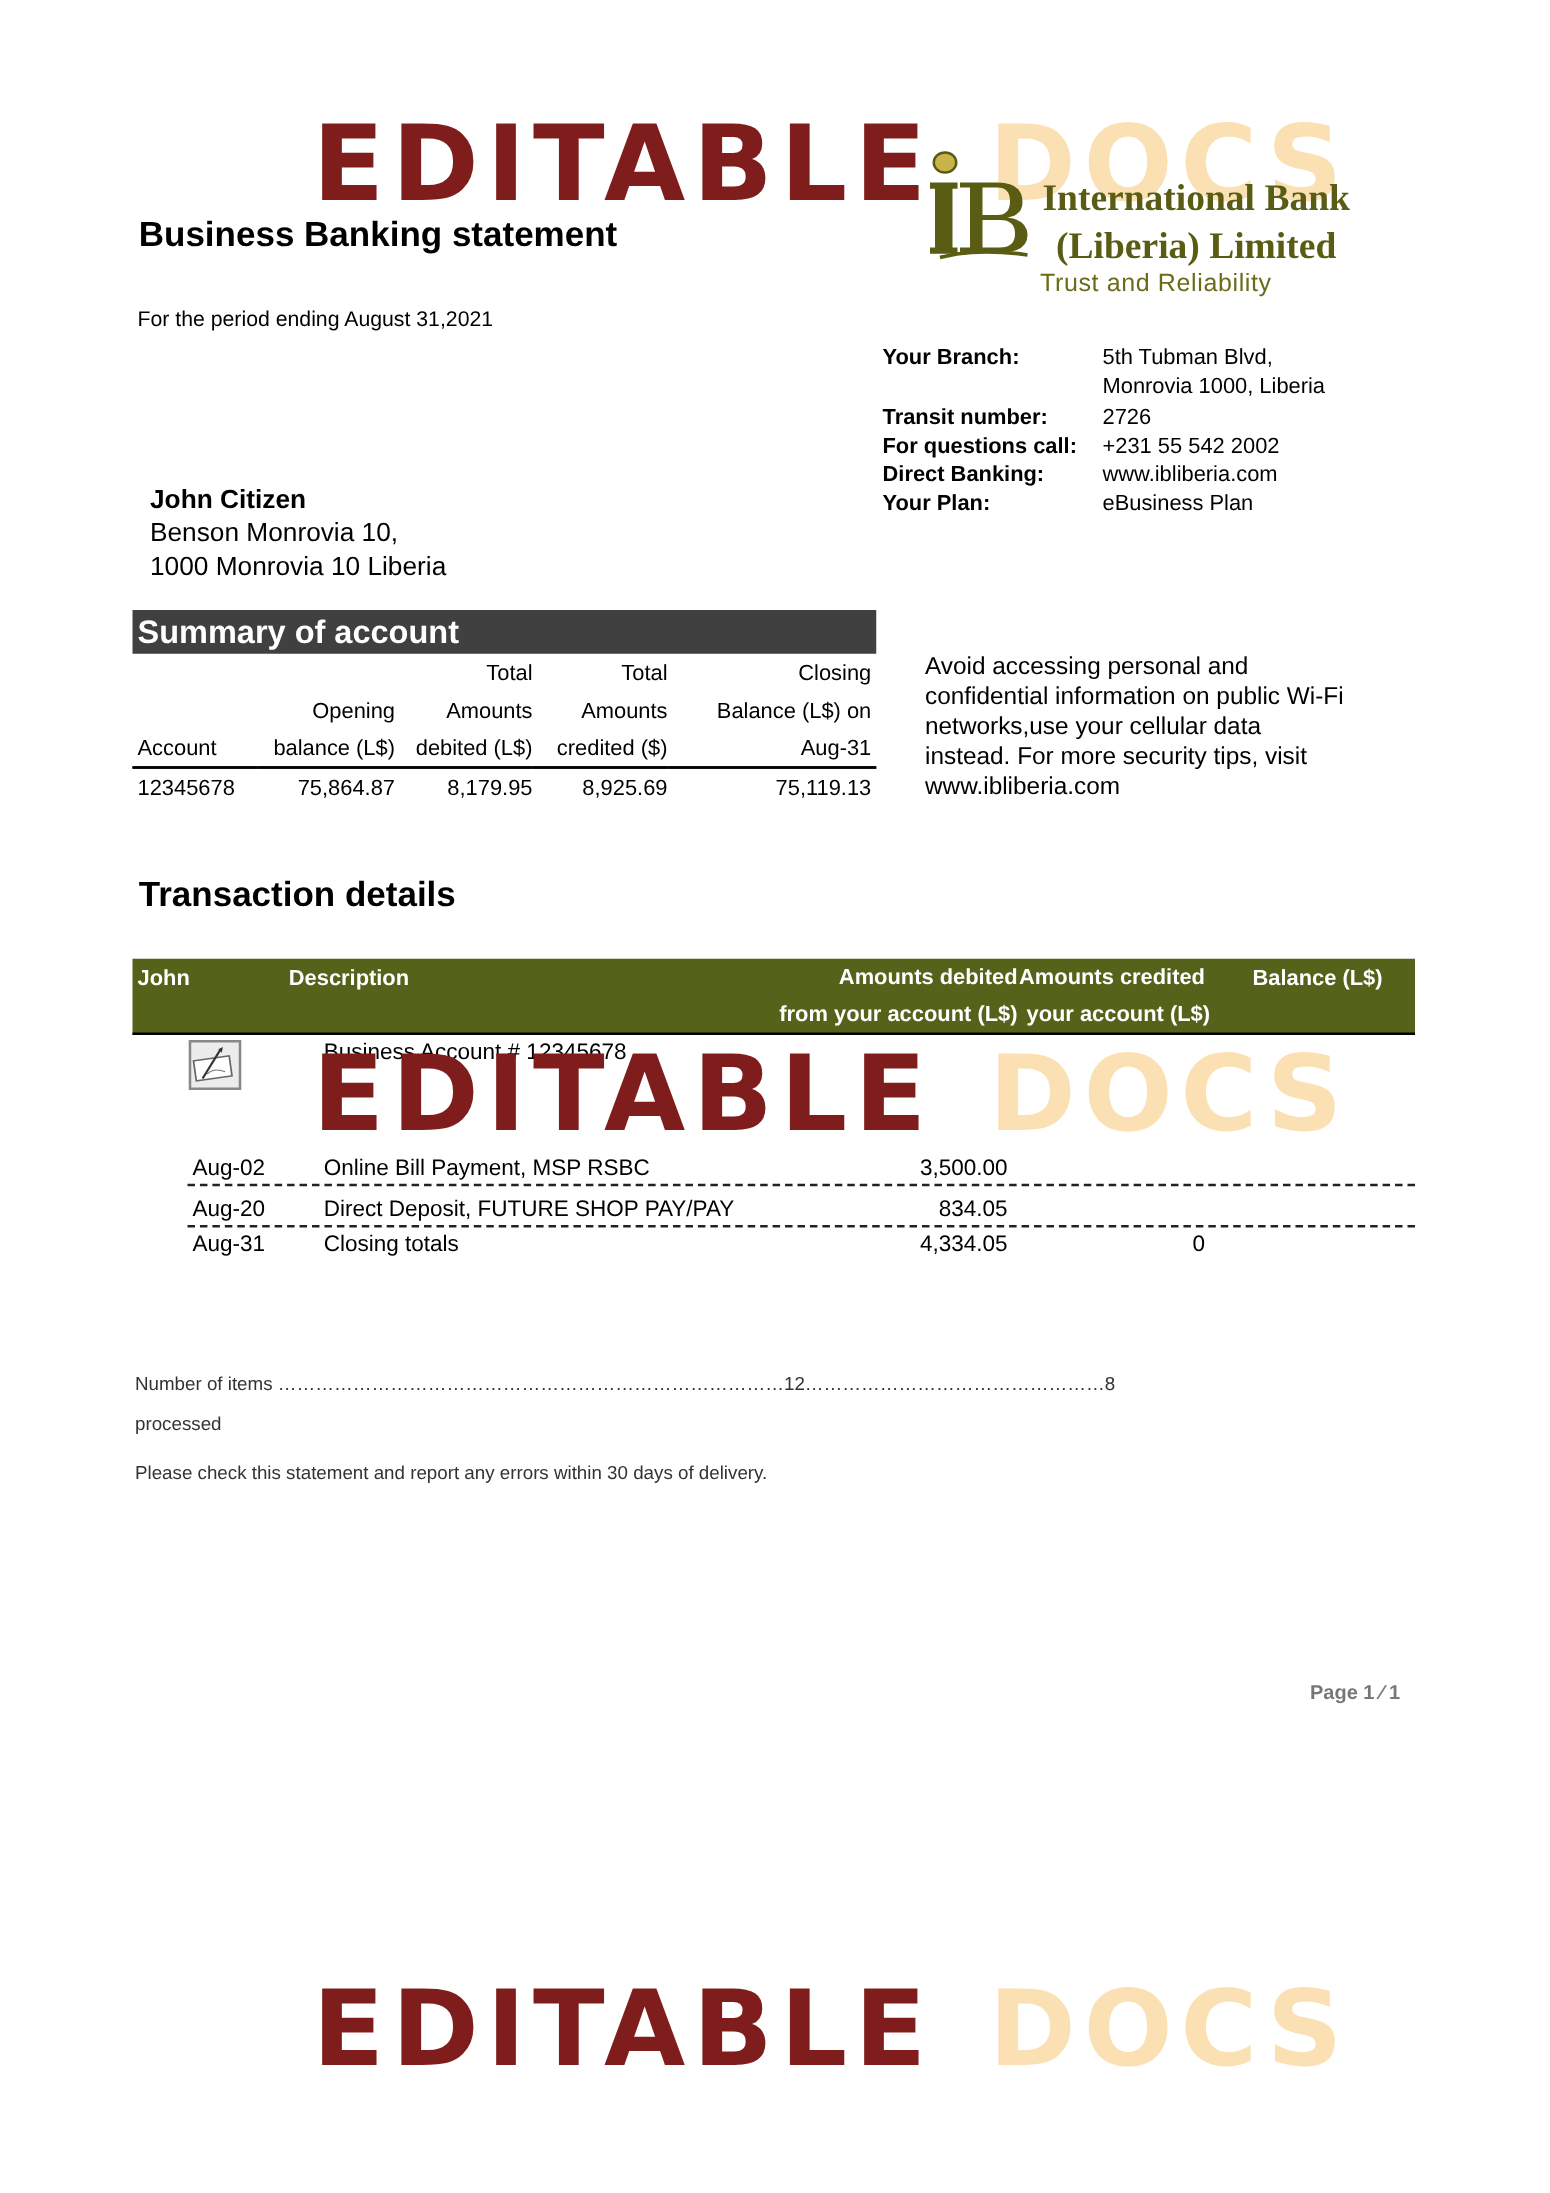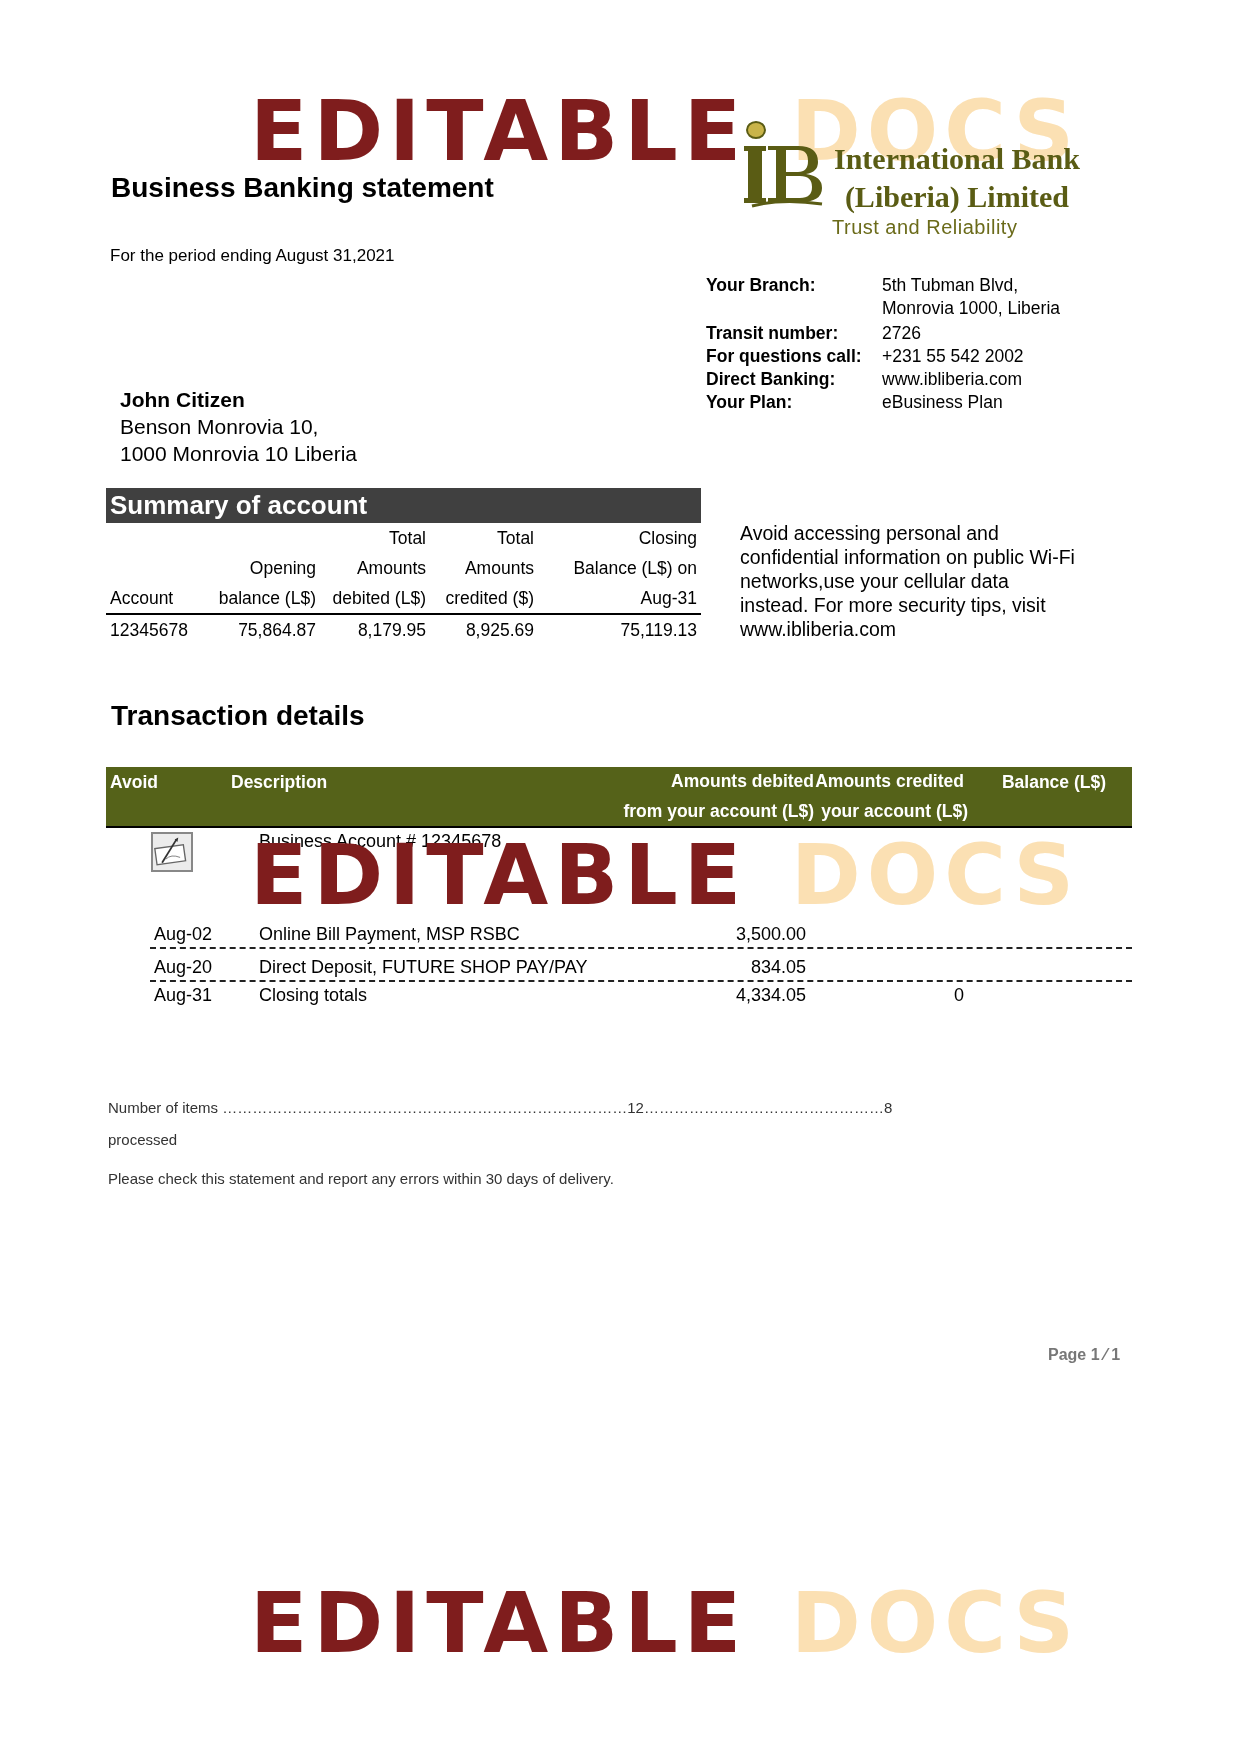--- a/index.html
+++ b/index.html
@@ -171,21 +171,21 @@
     </tbody>
   </table>
 </div>
 
 <div class="abs tip">Avoid accessing personal and confidential information on public Wi-Fi networks,use your cellular data instead. For more security tips, visit www.ibliberia.com</div>
 
 <div class="abs tx-title">Transaction details</div>
 
 <div class="abs tx">
   <div class="tx-head">
-    <span style="left:4px; top:5px">Avoid</span>
+    <span style="left:4px; top:5px">John</span>
     <span style="left:125px; top:5px">Description</span>
     <span style="right:318px; top:4px">Amounts debited</span>
     <span style="right:168px; top:4px">Amounts credited</span>
     <span style="right:318px; top:34px">from your account (L$)</span>
     <span style="right:164px; top:34px">your account (L$)</span>
     <span style="right:26px; top:5px">Balance (L$)</span>
   </div>
   <div class="tx-body">
     <div class="acct-line">
       <svg class="acct-icon" viewBox="0 0 42 40">

